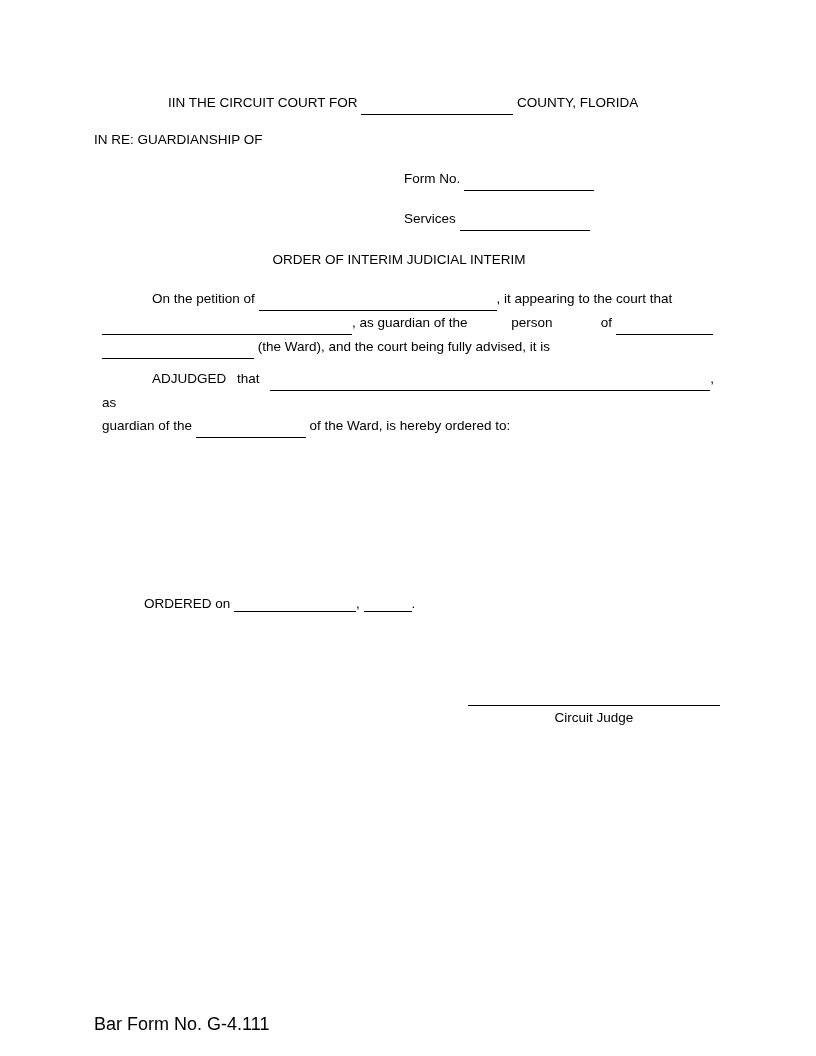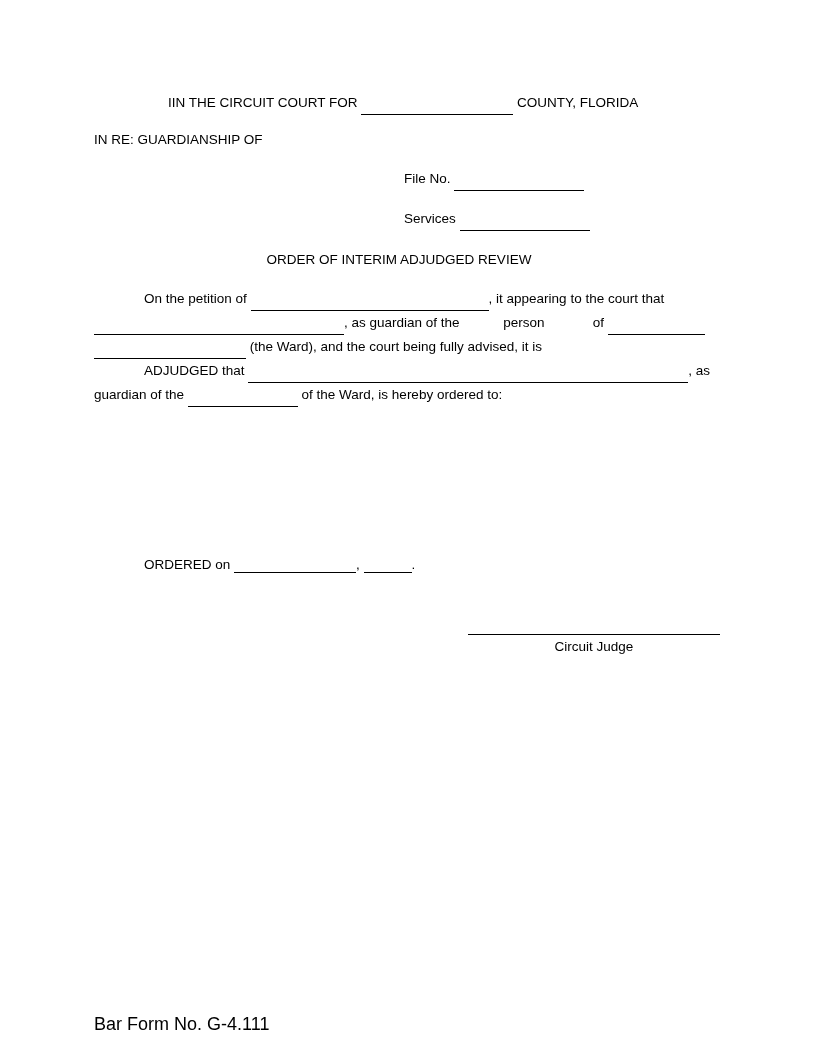--- a/index.html
+++ b/index.html
@@ -59,32 +59,32 @@
     margin-top: 16px;
     font-size: 13.5px;
     line-height: 23px;
     text-align: justify;
   }
   .para-justify {
     text-align: justify;
     text-justify: inter-word;
   }
   .para p {
-    margin: 0;
+    margin: 8px;
   }
   .spacer-blank {
     height: 150px;
   }
   .ordered-row {
     margin-top: 0px;
     padding-left: 50px;
     font-size: 13.5px;
   }
   .sig-block {
-    margin-top: 60px;
+    margin-top: 92px;
     padding-left: 374px;
   }
   .sig-line {
     display: block;
     width: 252px;
     border-bottom: 1px solid #000;
     height: 1px;
   }
   .sig-label {
     display: block;
@@ -122,25 +122,25 @@
 <body>
 
 <div class="page">
   <div class="content">
 
     <div class="line indent-caption"><span>IIN THE CIRCUIT COURT FOR </span><u class="fill f-county">&nbsp;</u><span> COUNTY, FLORIDA</span></div>
 
     <div class="line" style="margin-top:14px;">IN RE: GUARDIANSHIP OF</div>
 
 
-    <div class="line row-fileno"><span>File No. </span><u class="fill f-fileno">&nbsp;</u></div>
+    <div class="line row-fileno"><span>Form No. </span><u class="fill f-fileno">&nbsp;</u></div>
 
     <div class="line row-division"><span>Services </span><u class="fill f-division">&nbsp;</u></div>
 
-    <div class="line title-row">ORDER OF INTERIM ADJUDGED REVIEW</div>
+    <div class="line title-row">ORDER OF INTERIM JUDICIAL INTERIM</div>
 
     <div class="para">
       <p class="para-justify">
         <span style="display:inline-block;width:50px;"></span><span>On  the  petition  of </span><u class="fill f-petition">&nbsp;</u><span>,  it  appearing  to  the  court  that </span><br>
         <u class="fill f-guardian">&nbsp;</u><span>,  as  guardian  of  the </span><span style="display:inline-block;width:40px;"></span><span>person</span><span style="display:inline-block;width:48px;"></span><span>of </span><u class="fill f-personof">&nbsp;</u><br>
         <u class="fill f-ward">&nbsp;</u><span> (the Ward), and the court being fully advised, it is</span>
       </p>
     </div>
 
     <div class="para" style="margin-top:0;">

